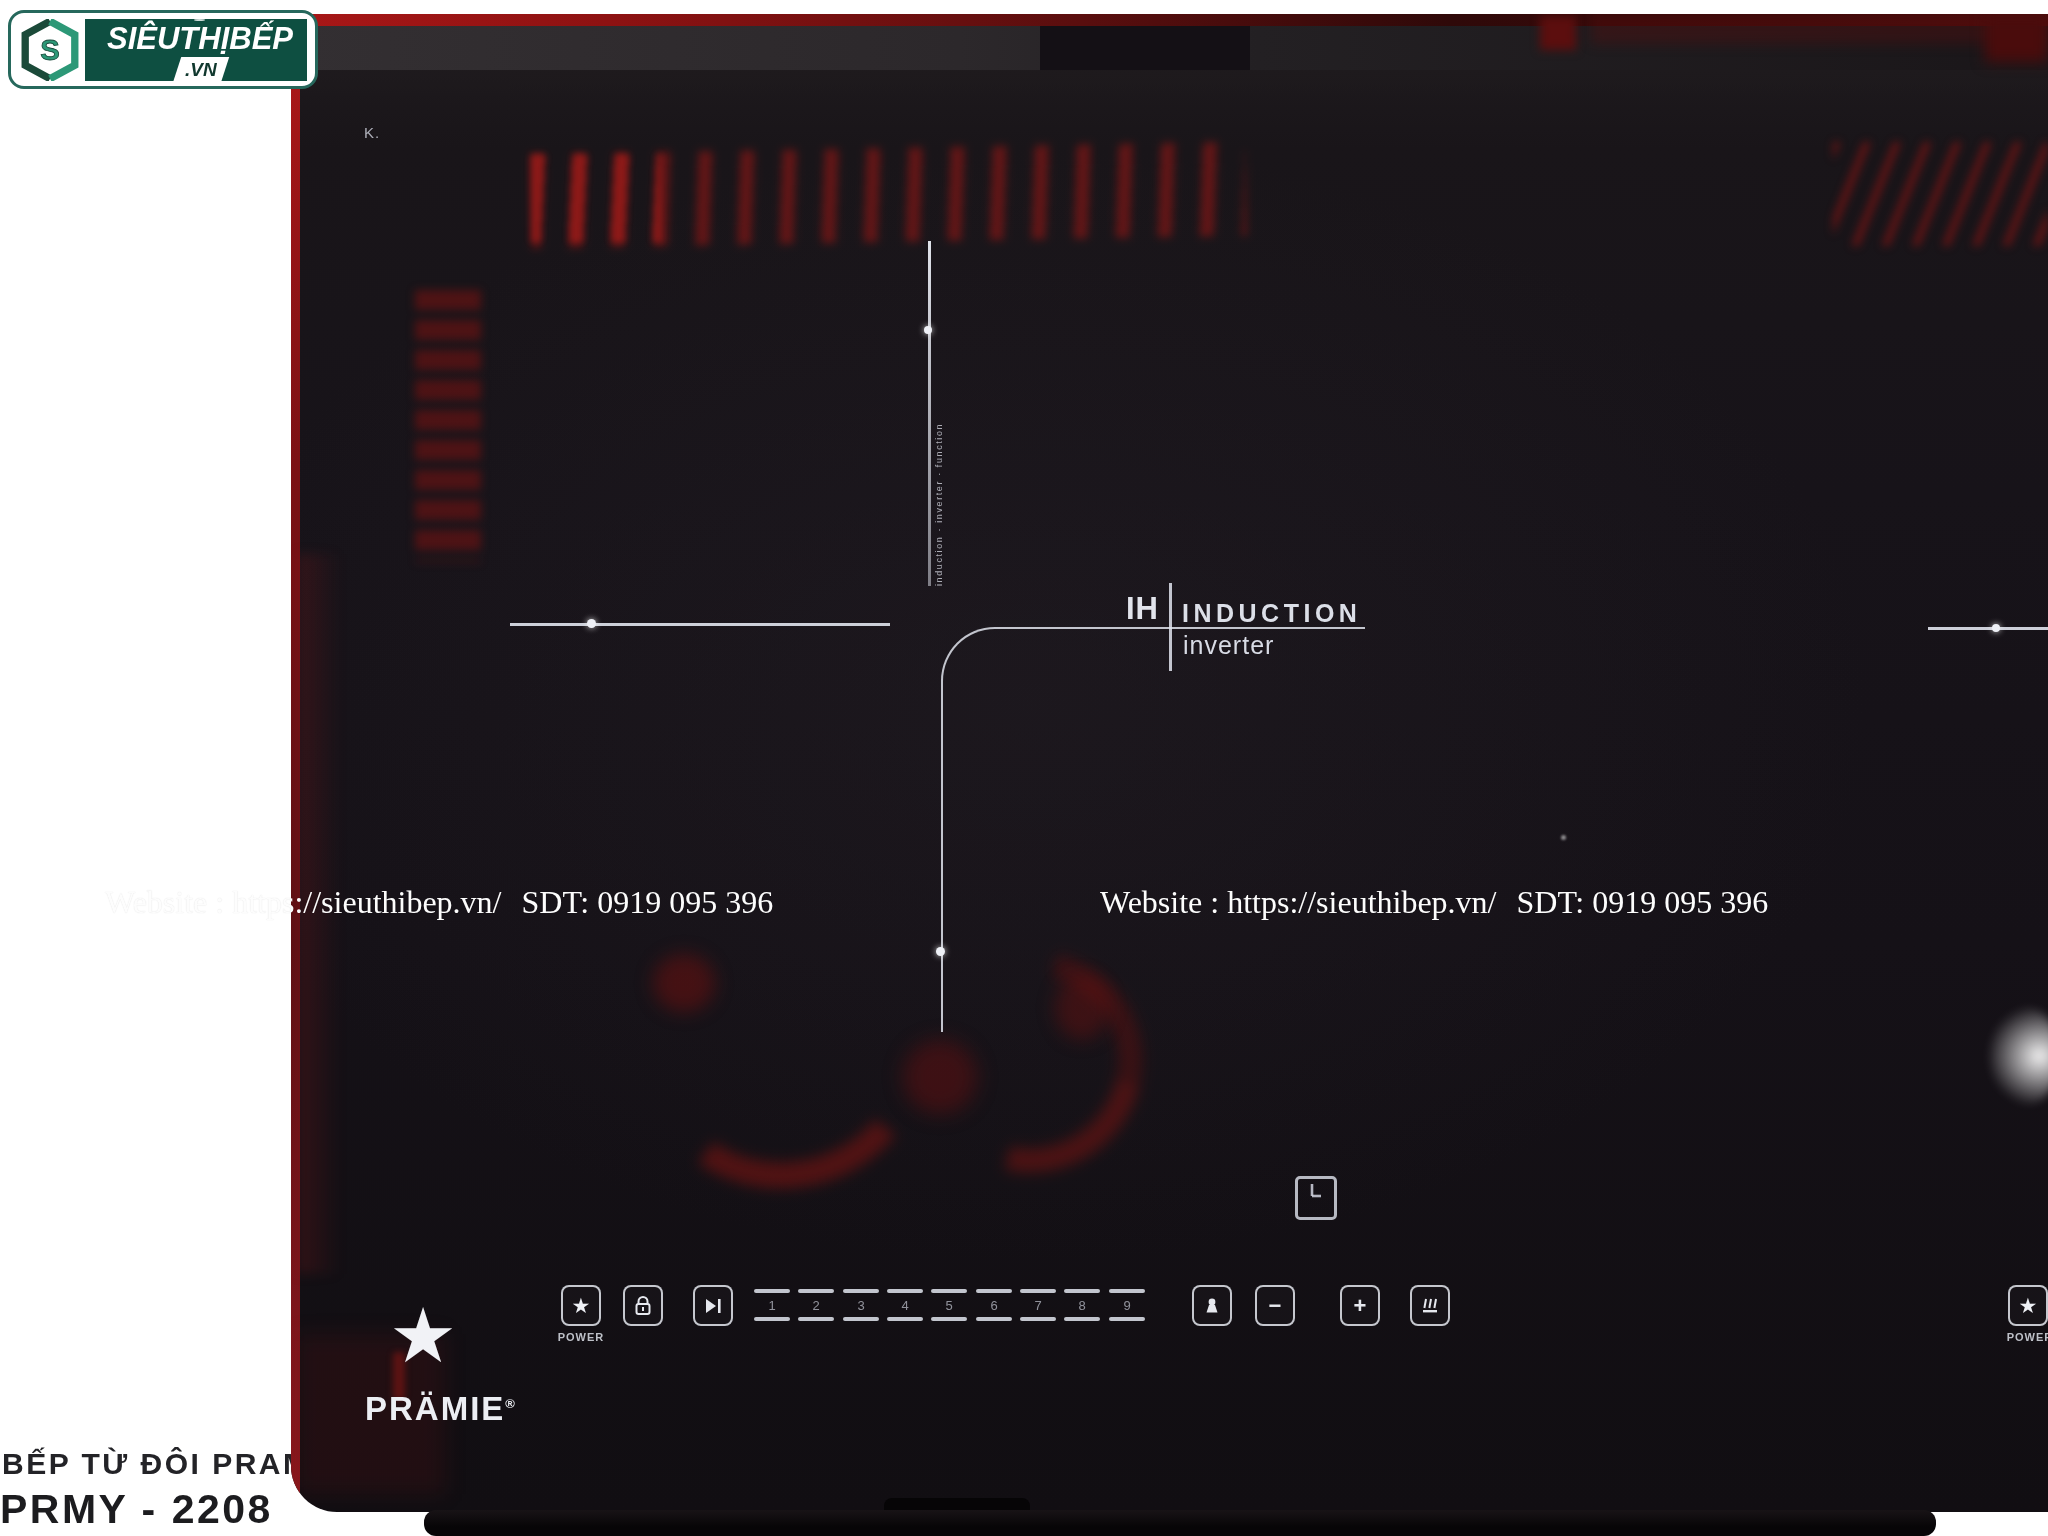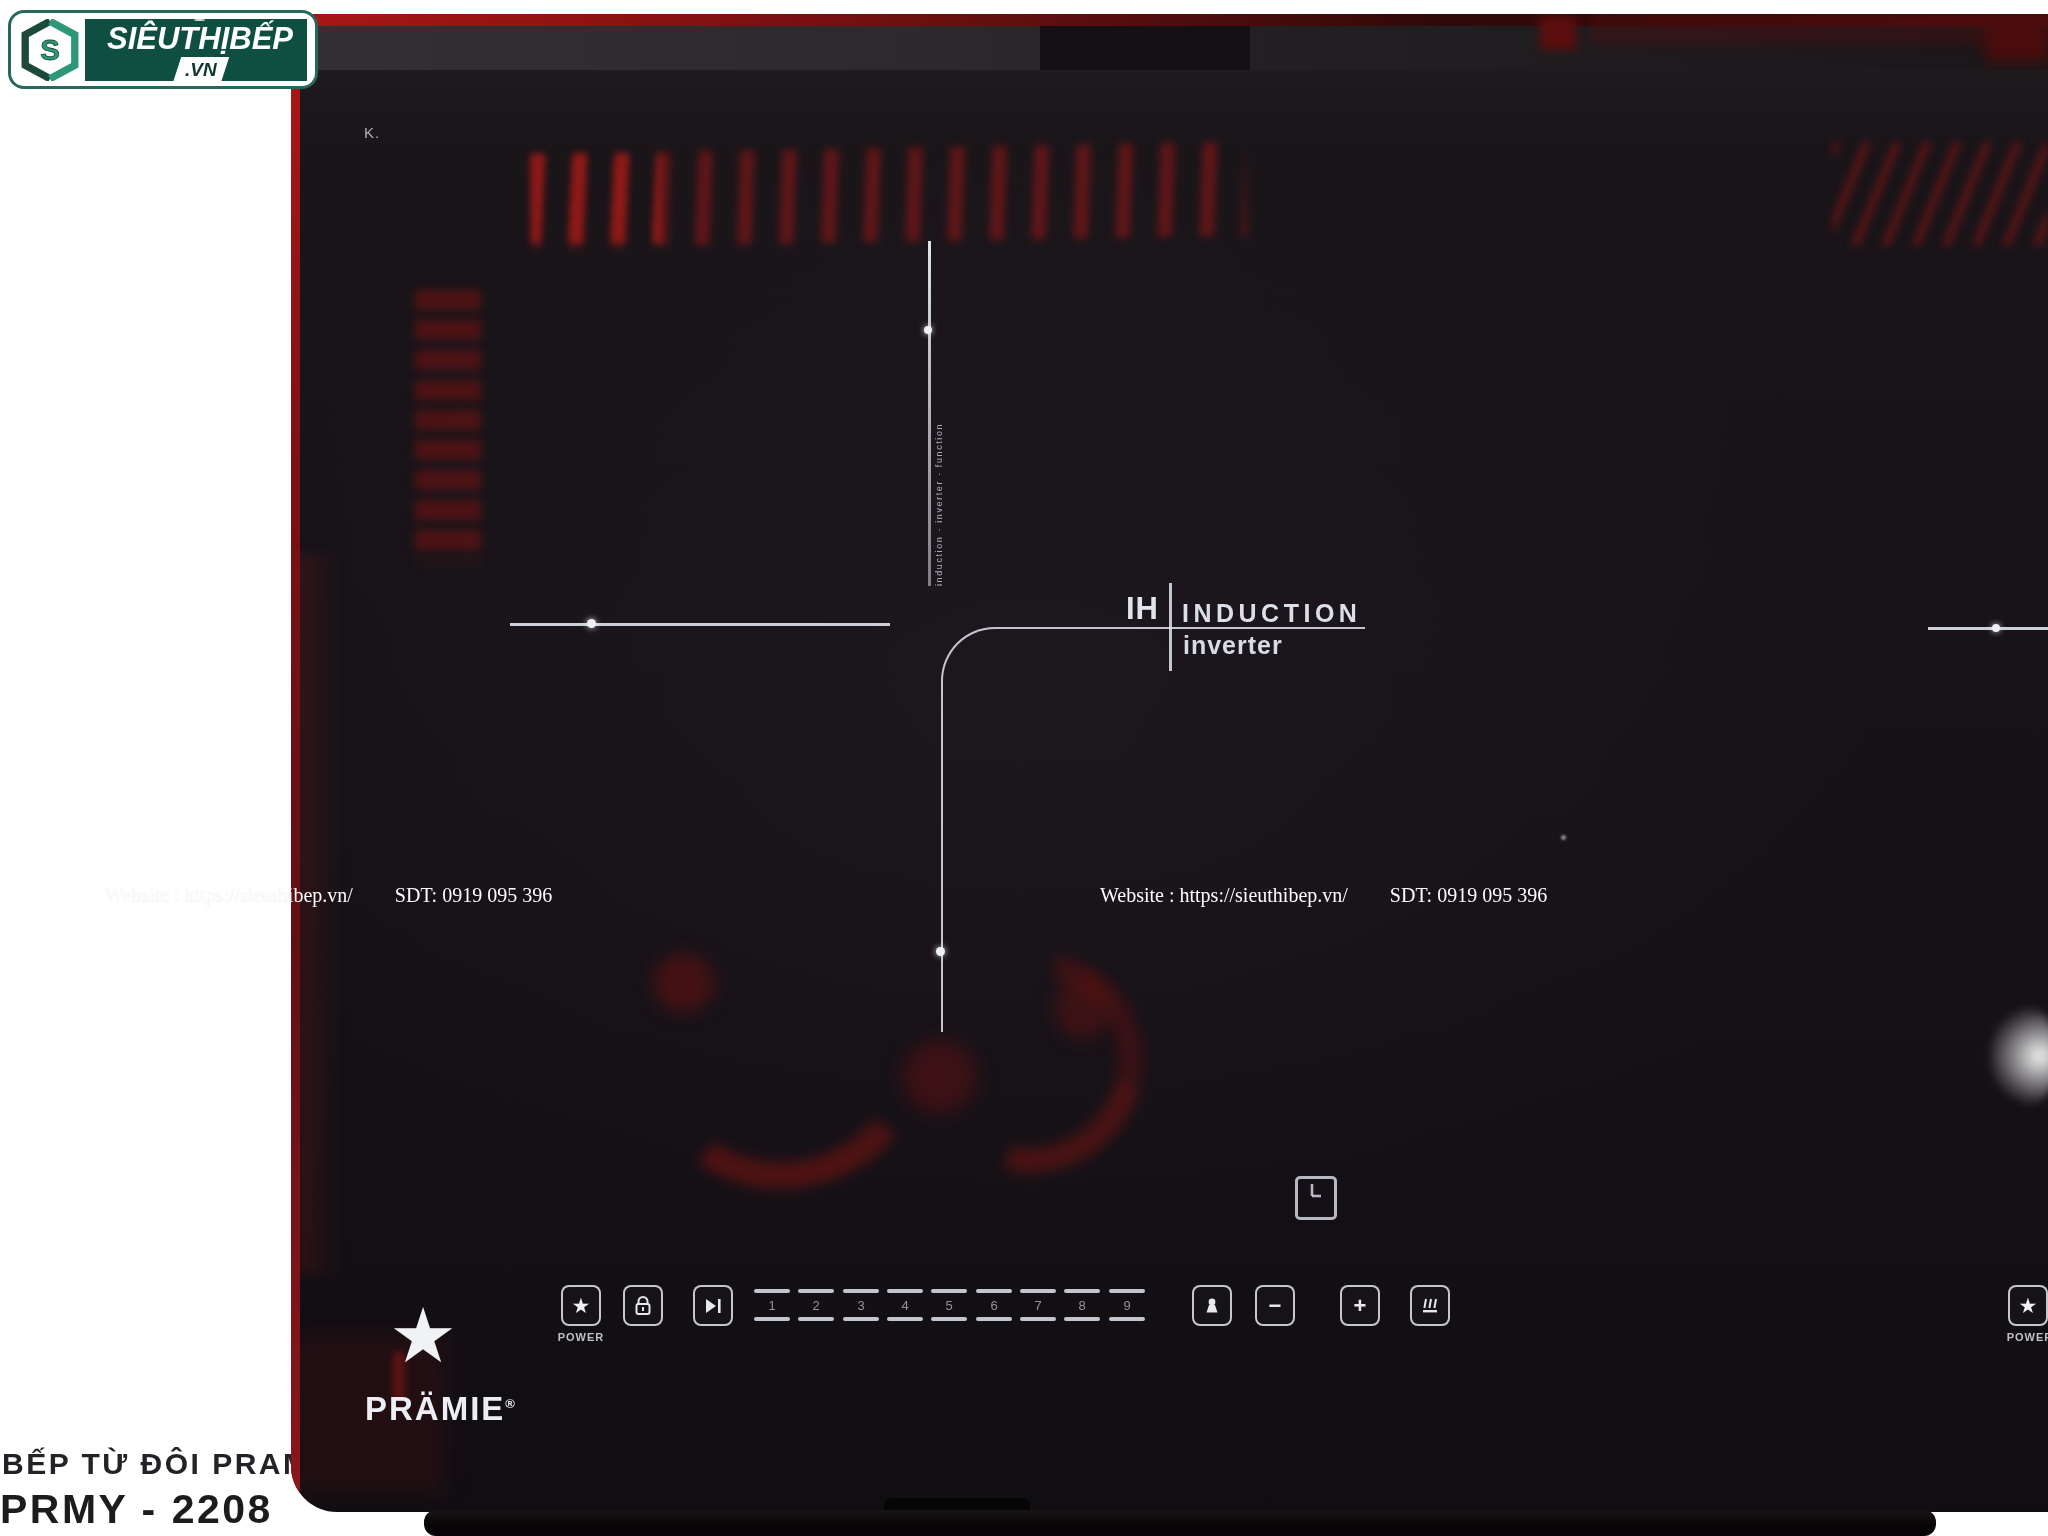--- a/index.html
+++ b/index.html
@@ -70,21 +70,21 @@
   .lcurve{left:650px;top:613px;width:422px;height:403px;
           border-left:2.5px solid rgba(225,228,238,.85);border-top:2.5px solid rgba(225,228,238,.85);
           border-top-left-radius:54px;}
   .microtext{left:643px;top:358px;height:214px;writing-mode:vertical-rl;transform:rotate(180deg);
           font-size:9px;letter-spacing:1.6px;color:rgba(228,231,241,.72);filter:blur(.35px);white-space:nowrap;}
 
   
   .ihTxt{left:835px;top:577px;font-size:31px;font-weight:700;letter-spacing:1px;color:#e2e4ec;}
   .ihBar{left:878px;top:569px;width:2.5px;height:88px;background:rgba(225,228,238,.85);}
   .inductionTxt{left:891px;top:585px;font-size:25px;font-weight:600;letter-spacing:4.5px;color:#dcdfe8;}
-  .inverterTxt{left:892px;top:617px;font-size:25px;font-weight:700;letter-spacing:1px;color:#d8dbe5;}
+  .inverterTxt{left:892px;top:617px;font-size:25px;font-weight:400;letter-spacing:1px;color:#d8dbe5;}
 
   .cornerK{left:73px;top:110px;font-size:15px;color:rgba(210,213,224,.8);letter-spacing:1px;}
 
   
   .clock{left:1004px;top:1162px;width:36px;height:38px;border:3px solid rgba(212,215,224,.85);border-radius:5px;}
 
   
   .btn{box-sizing:border-box;width:40px;height:41px;border:2.5px solid rgba(222,225,232,.88);border-radius:8px;
        display:flex;align-items:center;justify-content:center;color:#e6e8ee;background:rgba(255,255,255,.02);
        top:1271px;filter:blur(.2px);}
@@ -100,21 +100,21 @@
   .pstar{left:98px;top:1284px;font-size:76px;line-height:1;color:#f1f2f6;}
   .pname{left:74px;top:1376px;font-size:33px;font-weight:700;letter-spacing:2px;color:#eceef3;}
   .pname sup{font-size:13px;}
 
   
   .bump{left:884px;top:1498px;width:146px;height:16px;background:#060506;border-radius:8px 8px 0 0;}
   .bumper{left:424px;top:1510px;width:1512px;height:26px;border-radius:12px;
           background:linear-gradient(180deg,#181316,#070507 65%);}
 
   
-  .wm{top:884px;display:flex;gap:42px;font-family:"Liberation Serif",serif;font-size:20px;color:#fdfdfd;
+  .wm{top:884px;display:flex;gap:20px;font-family:"Liberation Serif",serif;font-size:32px;color:#fdfdfd;
       text-shadow:0 0 1px rgba(60,60,60,.18);white-space:nowrap;}
   .wm1{left:105px;}
   .wm2{left:1100px;}
 
   
   .vlogo{left:8px;top:10px;width:310px;height:79px;background:#ffffff;border:3px solid #26685c;border-radius:16px;
          box-sizing:border-box;display:flex;align-items:center;}
   .vhex{margin-left:10px;}
   .vpanel{margin-left:6px;width:222px;height:62px;background:#0e4f41;display:flex;align-items:center;justify-content:flex-start;
           padding-left:8px;box-sizing:border-box;flex-direction:column;}

